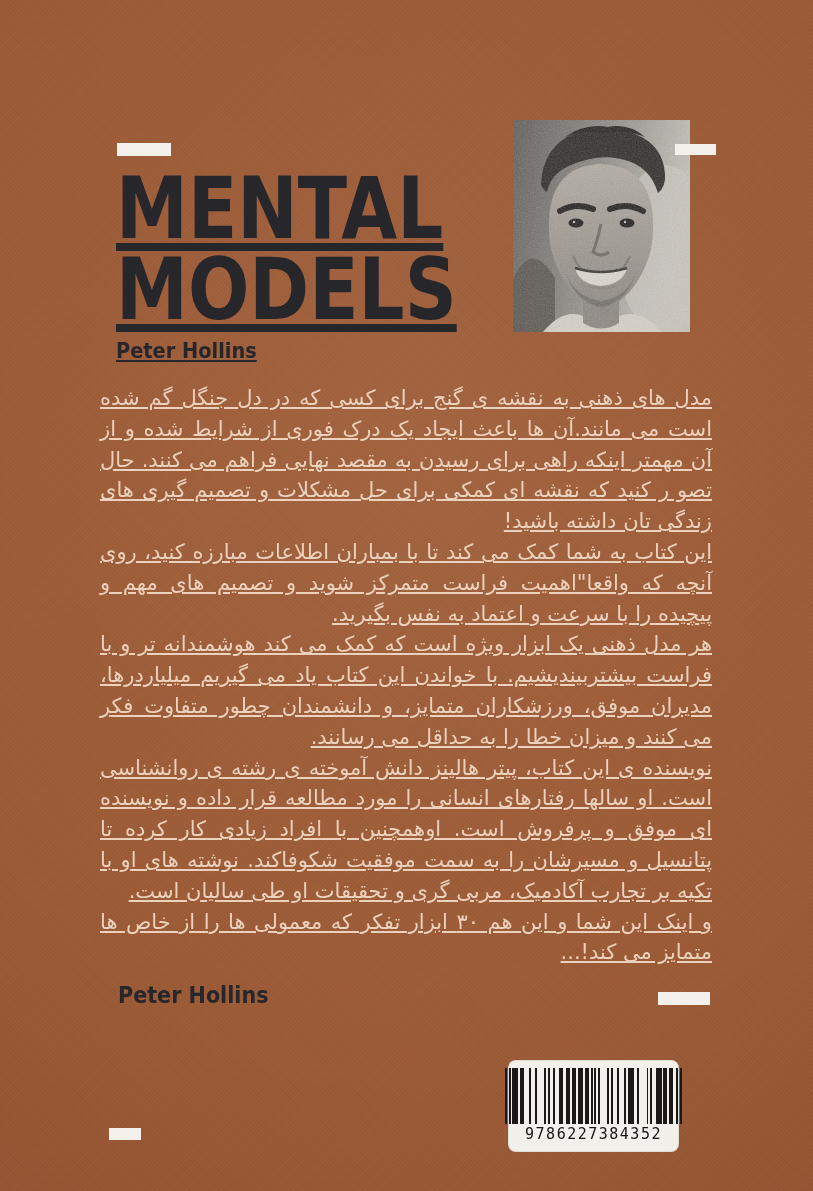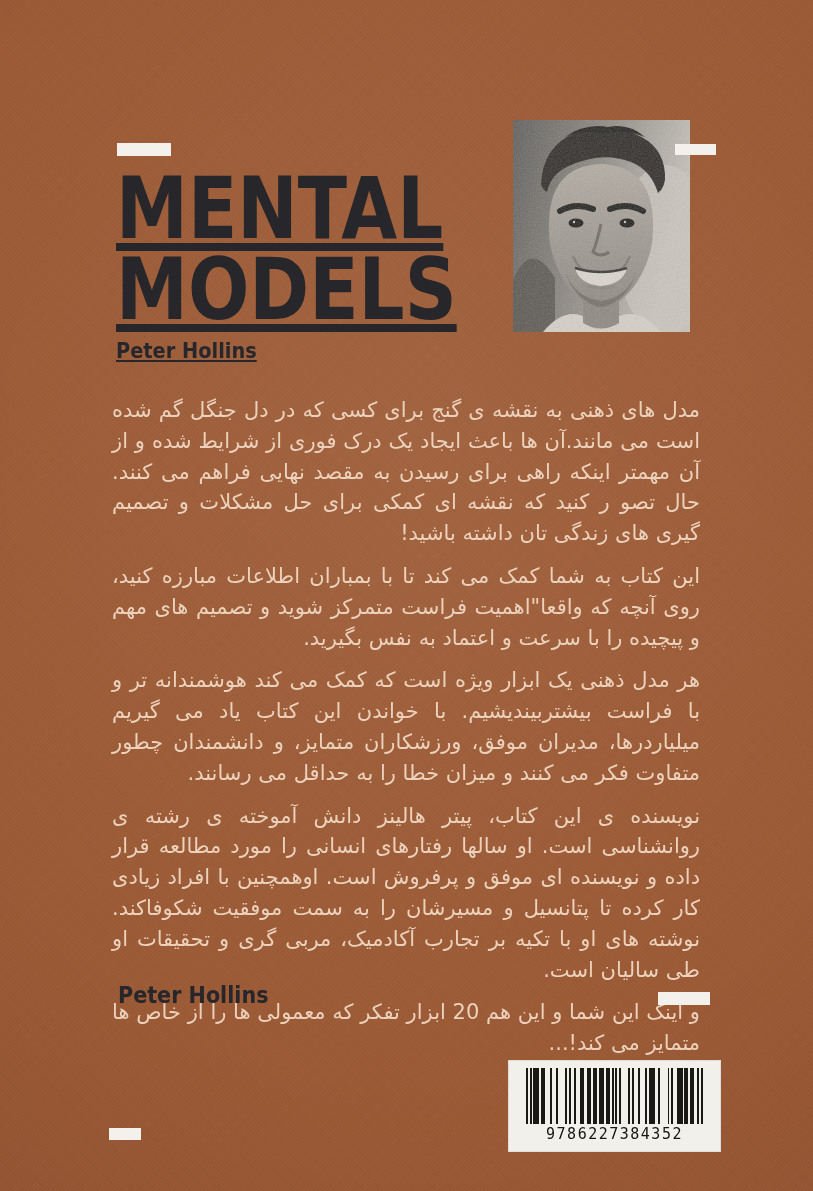--- a/index.html
+++ b/index.html
@@ -40,32 +40,32 @@
   }
 
   .photo { position:absolute; left:513px; top:120px; width:177px; height:212px; z-index:2; }
   .photo svg { width:100%; height:100%; display:block; }
 
   .synopsis {
     position:absolute; left:100px; top:383px; width:612px; z-index:2;
     direction:rtl; color: var(--text, #ecd2bc);
     font-size:21px; line-height:30.8px;
   }
-  .synopsis p { margin:12px; text-align:justify; }
+  .synopsis p { margin:0; text-align:justify;text-decoration:underline; }
 
   .author-bottom {
     position:absolute; left:118px; top:982px; z-index:2;
     font-size:23px; font-weight:700; line-height:27px;
     transform: scaleX(.9); transform-origin:0 50%; white-space:nowrap;
     color: var(--title, #2b2a2f);
   }
 
   .barcode {
-    position:absolute; left:508px; top:1060px; width:213px; height:92px; z-index:2;
-    background: var(--barcodeBg, #f2f0ea); border-radius:0;
+    position:absolute; left:508px; top:1060px; width:171px; height:92px; z-index:2;
+    background: var(--barcodeBg, #f2f0ea); border-radius:8px;
     display:flex; flex-direction:column; align-items:center; padding-top:8px; box-sizing:border-box;
     box-shadow: 0 0 0 1px rgba(0,0,0,0.08) inset;
   }
   .barcode-bars { width:177px; height:56px; display:block; }
   .barcode-number {
     font-family:"DejaVu Sans Mono", monospace; font-size:15px; letter-spacing:1.5px;
     color:#171513; margin-top:3px; line-height:1;
   }
 </style>
 </head>
@@ -124,21 +124,21 @@
       <path d="M30,212 Q50,188 70,196 L70,203 Q88,214 106,203 L106,196 Q128,188 148,212 Z" fill="#d6d1c8"></path>
       <rect width="177" height="212" filter="url(#pgGrain)" opacity="0.3"></rect>
     </svg>
   </div>
 
   <div class="synopsis">
       <p>مدل های ذهنی به نقشه ی گنج برای کسی که در دل جنگل گم شده است می مانند.آن ها باعث ایجاد یک درک فوری از شرایط شده و از آن مهمتر اینکه راهی برای رسیدن به مقصد نهایی فراهم می کنند. حال تصو ر کنید که نقشه ای کمکی برای حل مشکلات و تصمیم گیری های زندگی تان داشته باشید!</p>
       <p>این کتاب به شما کمک می کند تا با بمباران اطلاعات مبارزه کنید، روی آنچه که واقعا"اهمیت فراست متمرکز شوید و تصمیم های مهم و پیچیده را با سرعت و اعتماد به نفس بگیرید.</p>
       <p>هر مدل ذهنی یک ابزار ویژه است که کمک می کند هوشمندانه تر و با فراست بیشتربیندیشیم. با خواندن این کتاب یاد می گیریم میلیاردرها، مدیران موفق، ورزشکاران متمایز، و دانشمندان چطور متفاوت فکر می کنند و میزان خطا را به حداقل می رسانند.</p>
       <p>نویسنده ی این کتاب، پیتر هالینز دانش آموخته ی رشته ی روانشناسی است. او سالها رفتارهای انسانی را مورد مطالعه قرار داده و نویسنده ای موفق و پرفروش است. اوهمچنین با افراد زیادی کار کرده تا پتانسیل و مسیرشان را به سمت موفقیت شکوفاکند. نوشته های او با تکیه بر تجارب آکادمیک، مربی گری و تحقیقات او طی سالیان است.</p>
-      <p>و اینک این شما و این هم 20 ابزار تفکر که معمولی ها را از خاص ها متمایز می کند!...</p>
+      <p>و اینک این شما و این هم ۳۰ ابزار تفکر که معمولی ها را از خاص ها متمایز می کند!...</p>
     </div>
 
   <div class="author-bottom">Peter Hollins</div>
 
   <div class="barcode">
     <svg class="barcode-bars" viewBox="0 0 95 54" preserveAspectRatio="none" shape-rendering="crispEdges" aria-hidden="true">
         <rect x="0" y="0" width="1" height="54" fill="#1b1916"></rect>
         <rect x="2" y="0" width="1" height="54" fill="#1b1916"></rect>
         <rect x="4" y="0" width="3" height="54" fill="#1b1916"></rect>
         <rect x="8" y="0" width="2" height="54" fill="#1b1916"></rect>

